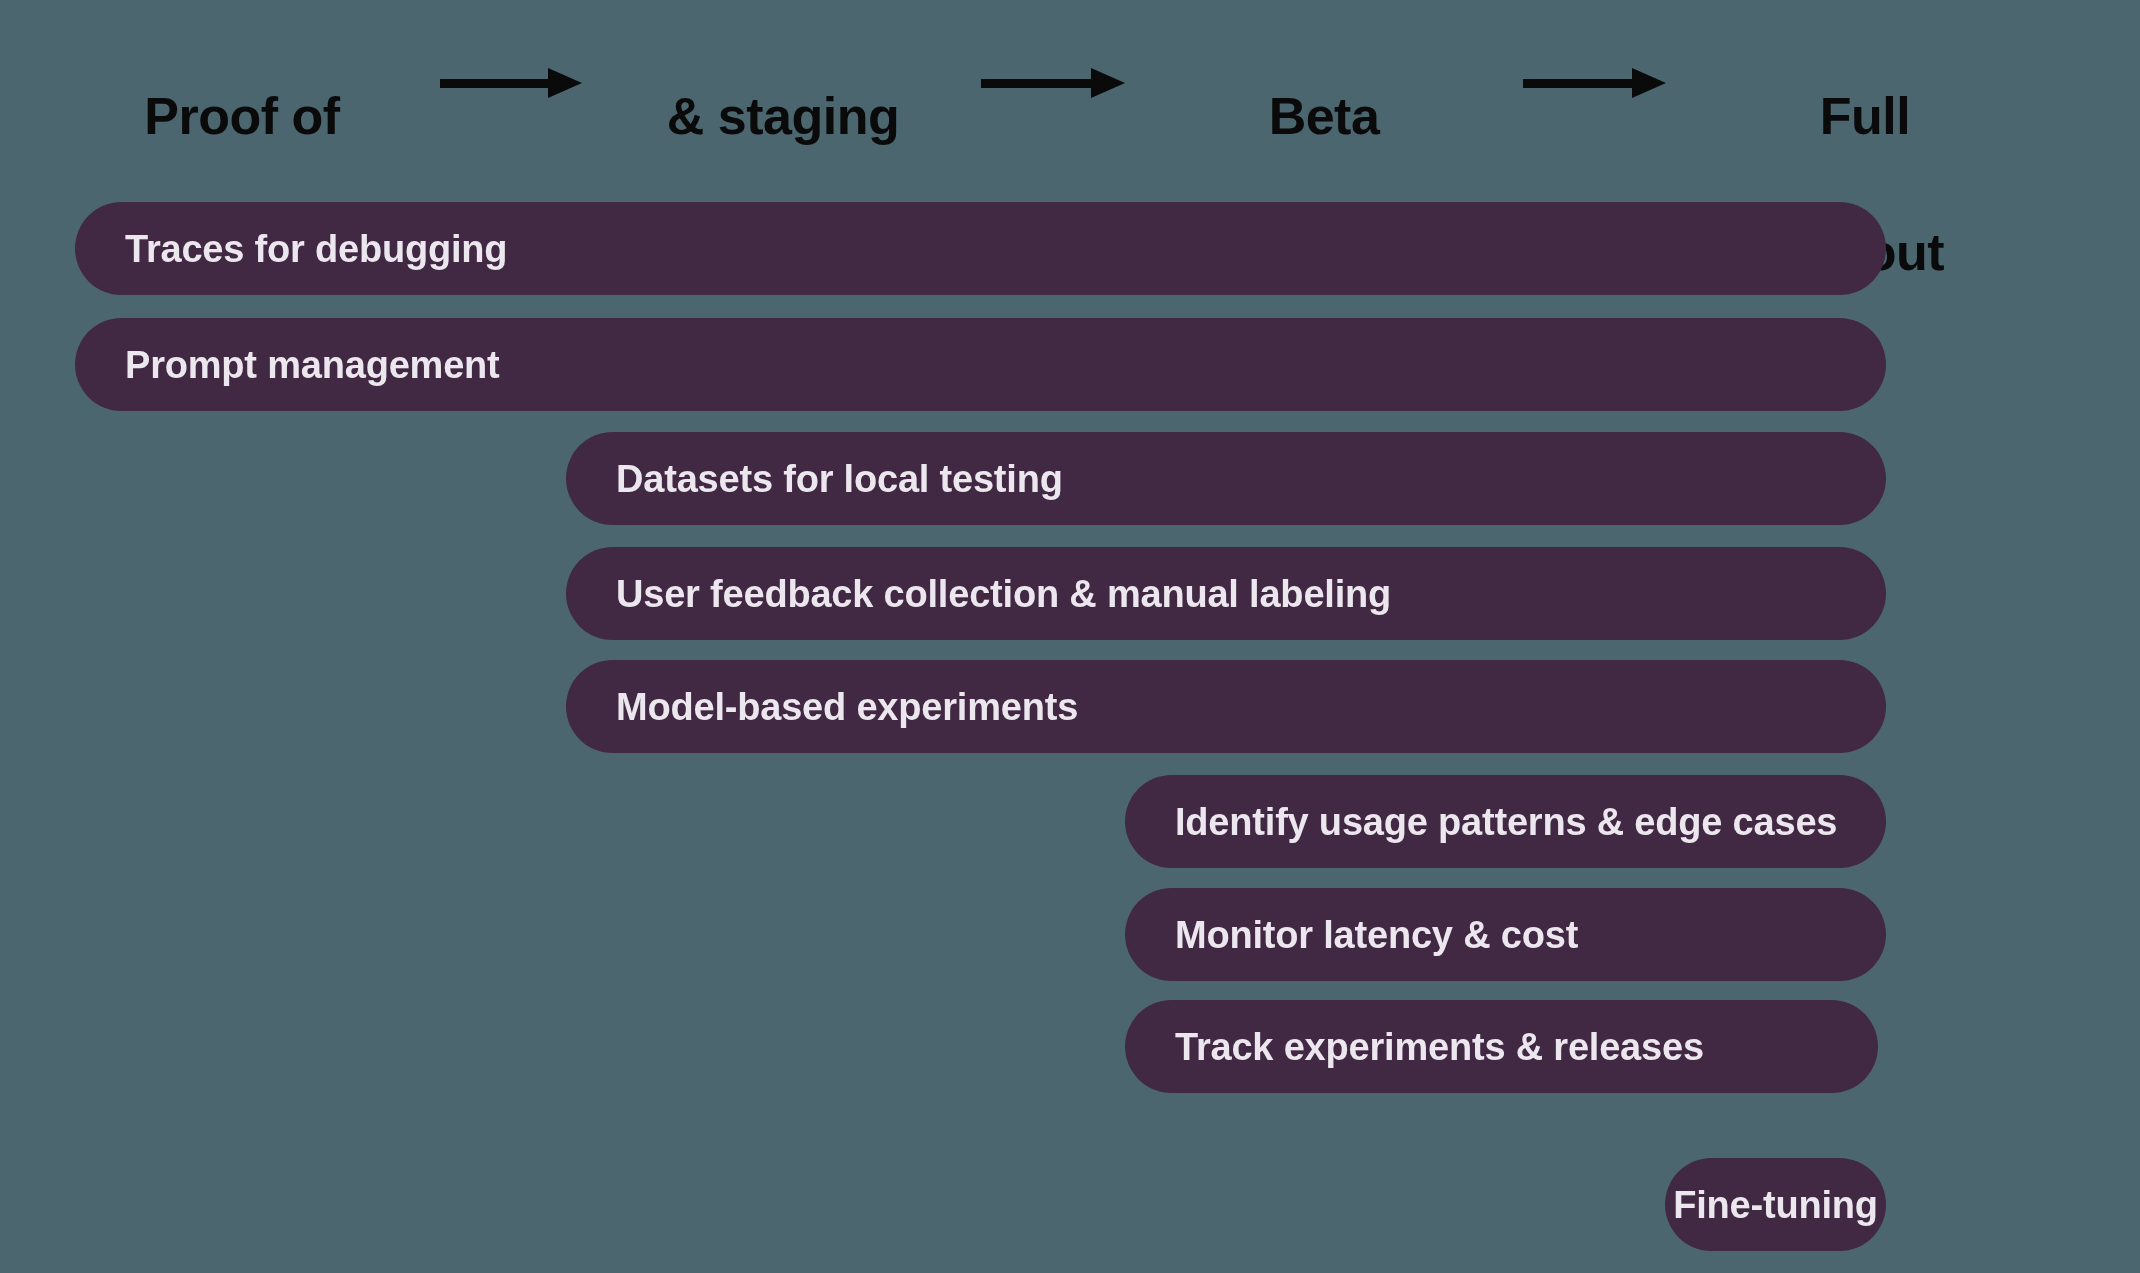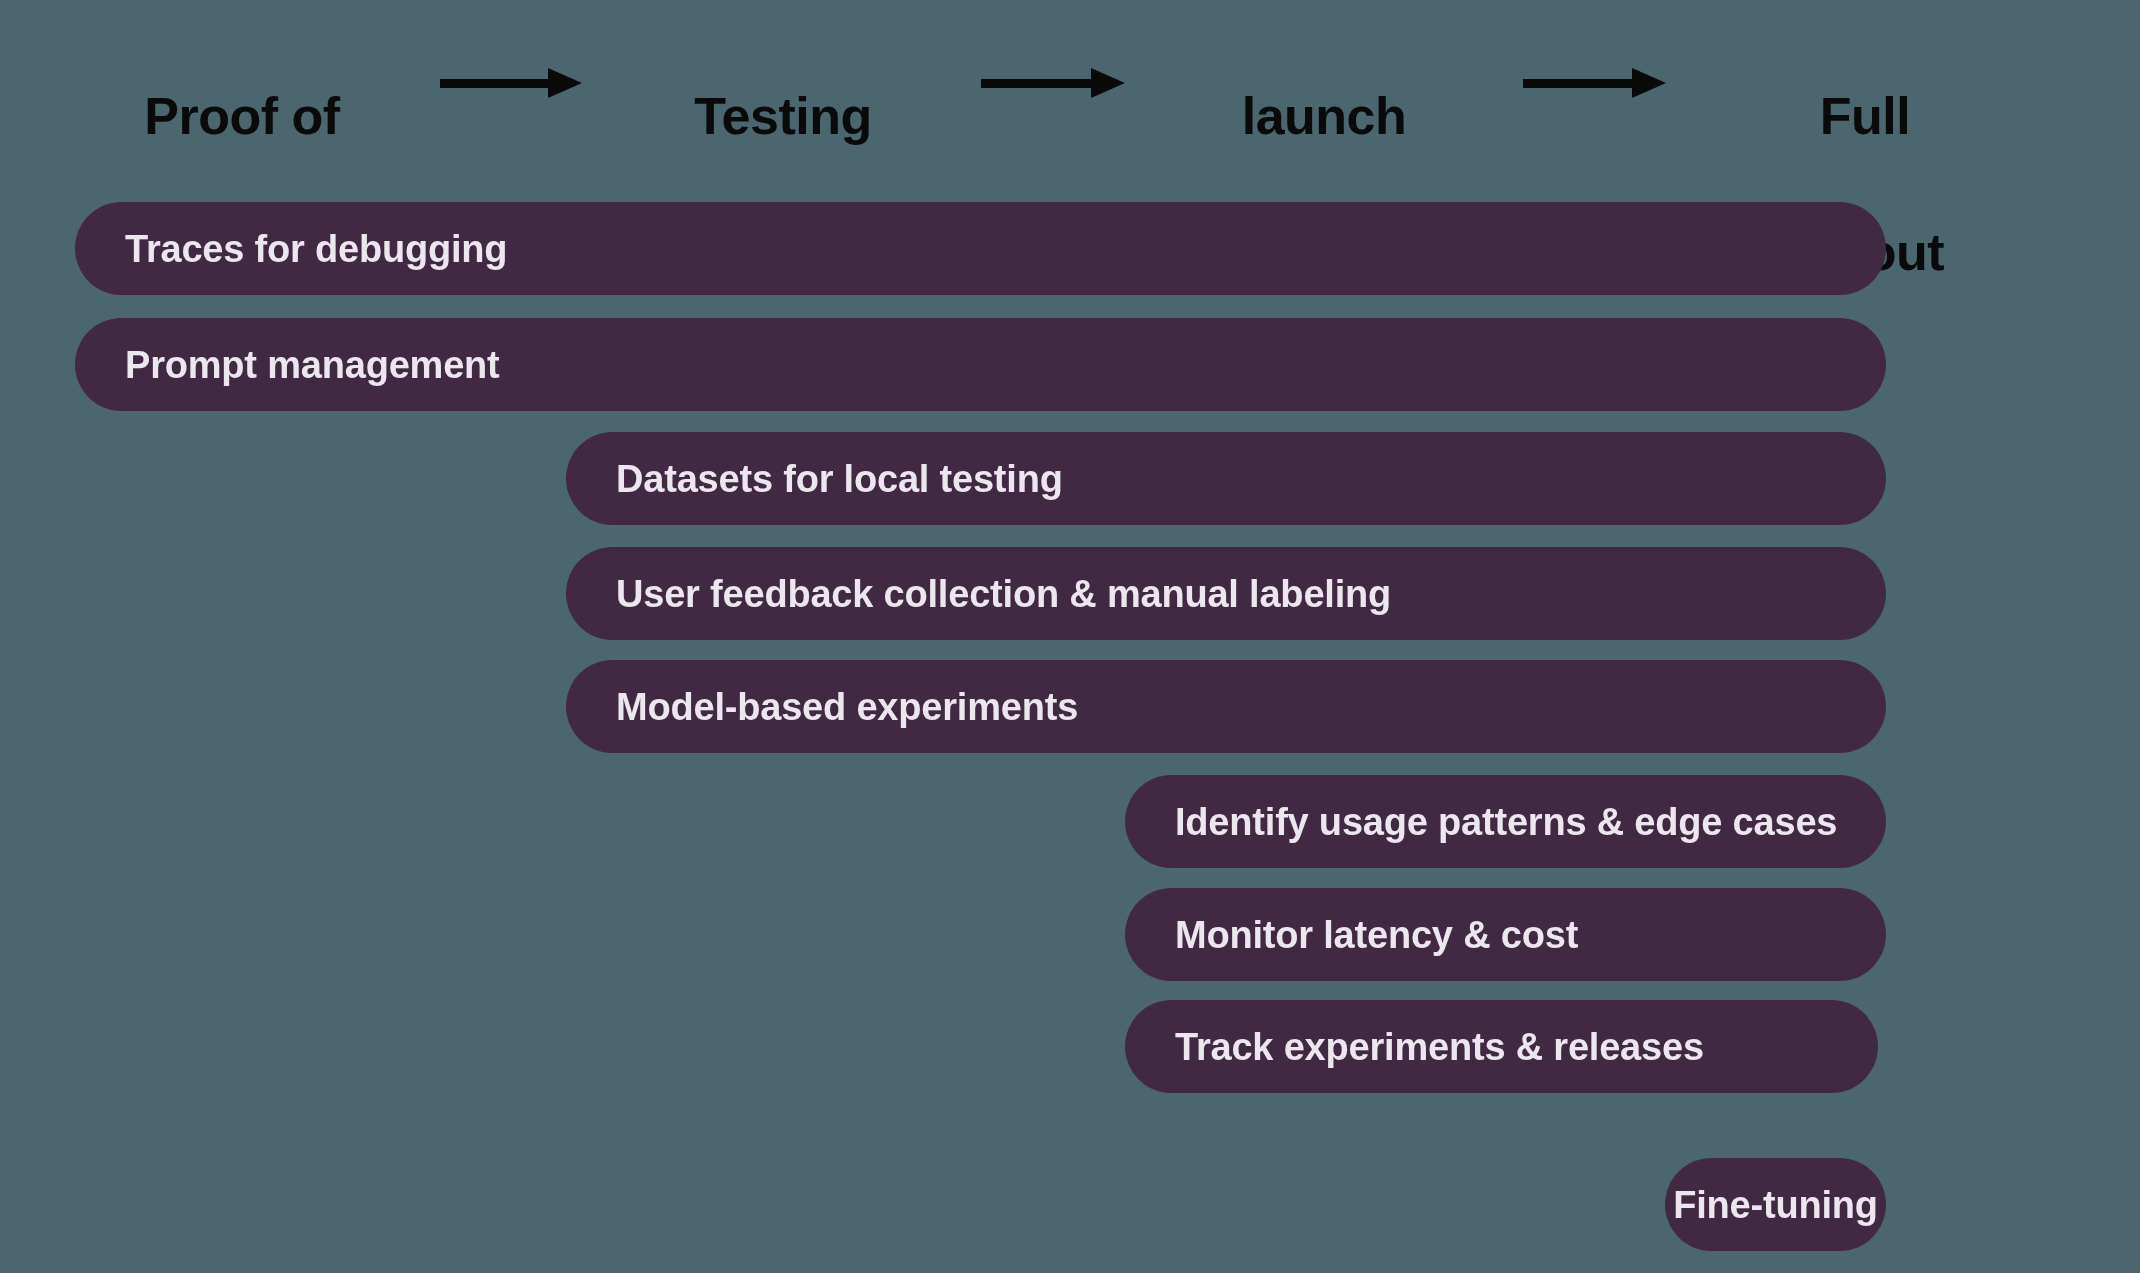--- a/index.html
+++ b/index.html
@@ -102,30 +102,30 @@
       <span class="line">Proof of</span>
       <span class="line">concept</span>
     </div>
 
     <div class="arrow" style="left:440px; width:142px;">
       <div class="shaft" style="width:112px;"></div>
       <div class="head"></div>
     </div>
 
     <div class="stage-label" style="left:613px;">
-      <span class="line">Testing</span>
       <span class="line">&amp; staging</span>
     </div>
 
     <div class="arrow" style="left:981px; width:144px;">
       <div class="shaft" style="width:114px;"></div>
       <div class="head"></div>
     </div>
 
     <div class="stage-label" style="left:1154px;">
+      <span class="line">Beta</span>
       <span class="line">launch</span>
     </div>
 
     <div class="arrow" style="left:1523px; width:143px;">
       <div class="shaft" style="width:113px;"></div>
       <div class="head"></div>
     </div>
 
     <div class="stage-label" style="left:1695px;">
       <span class="line">Full</span>

